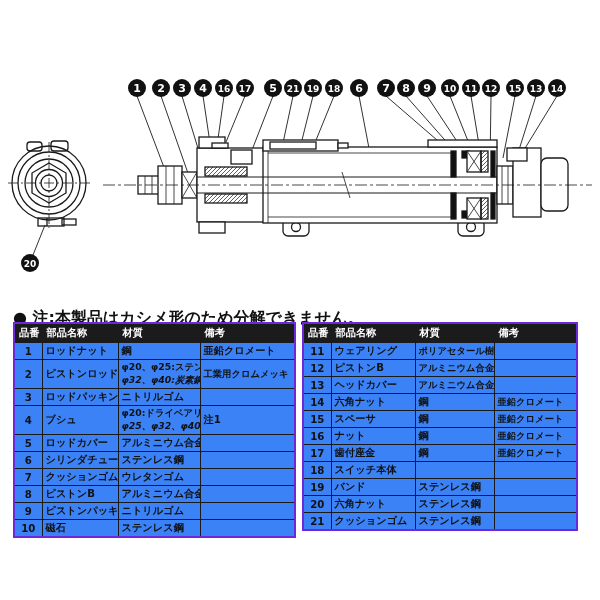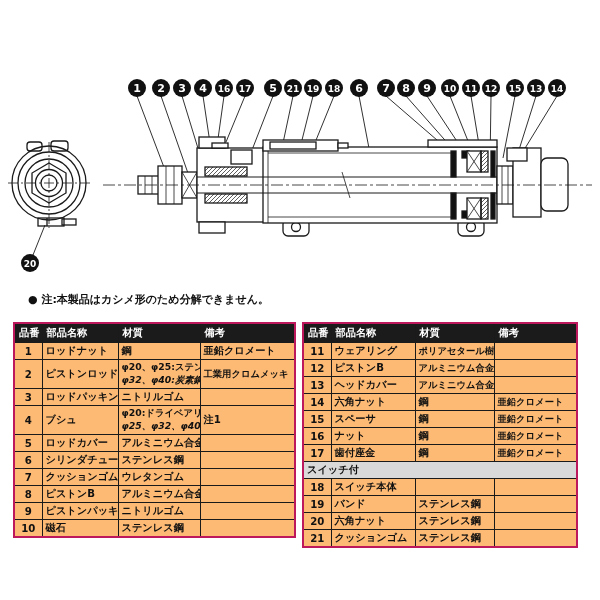--- a/index.html
+++ b/index.html
@@ -3,31 +3,31 @@
 <meta charset="utf-8">
 <style>
   * { box-sizing: border-box; margin: 0; padding: 0; }
   body { background: #fff; }
   .page {
     position: relative; width: 600px; height: 600px; background: #ffffff;
     font-family: "DejaVu Sans", sans-serif; color: #111;
   }
   .drawing { position: absolute; left: 0; top: 0; }
   .top-note {
-    position: absolute; left: 13px; top: 292px;
-    font-size: 11px; font-weight: bold; white-space: nowrap; margin-left: 15px;
+    position: absolute; left: 13px; top: 308px;
+    font-size: 16px; font-weight: bold; white-space: nowrap;
   }
   .tables-wrap {
     position: absolute; left: 13px; top: 322px;
     display: flex; gap: 6px; align-items: flex-start;
   }
   table {
     border-collapse: collapse; table-layout: fixed;
-    font-size: 10.2px; font-weight: bold; background: #fdba74;
-    border: 2px solid #be185d;
+    font-size: 10.2px; font-weight: bold; background: #3b82f6;
+    border: 2px solid #6d28d9;
     padding-left: 44px;
   }
   th, td {
     border: 1px solid #1a1a1a; padding: 1px 3px;
     overflow: hidden; white-space: nowrap; vertical-align: middle;
   }
   th {
     background: #1b1b1b; color: #fff; text-align: left;
     height: 17px; font-size: 10.2px; padding: 2px 4px;
   }
@@ -400,23 +400,20 @@
           <td>ナット</td>
           <td>鋼</td>
           <td class="mat-sm">亜鉛クロメート</td>
         </tr>
         <tr>
           <td class="no-col">17</td>
           <td>歯付座金</td>
           <td>鋼</td>
           <td class="mat-sm">亜鉛クロメート</td>
         </tr>
-        <tr class="switch-row">
-          <td colspan="4">スイッチ付</td>
-        </tr>
         <tr>
           <td class="no-col">18</td>
           <td>スイッチ本体</td>
           <td></td>
           <td></td>
         </tr>
         <tr>
           <td class="no-col">19</td>
           <td>バンド</td>
           <td>ステンレス鋼</td>

